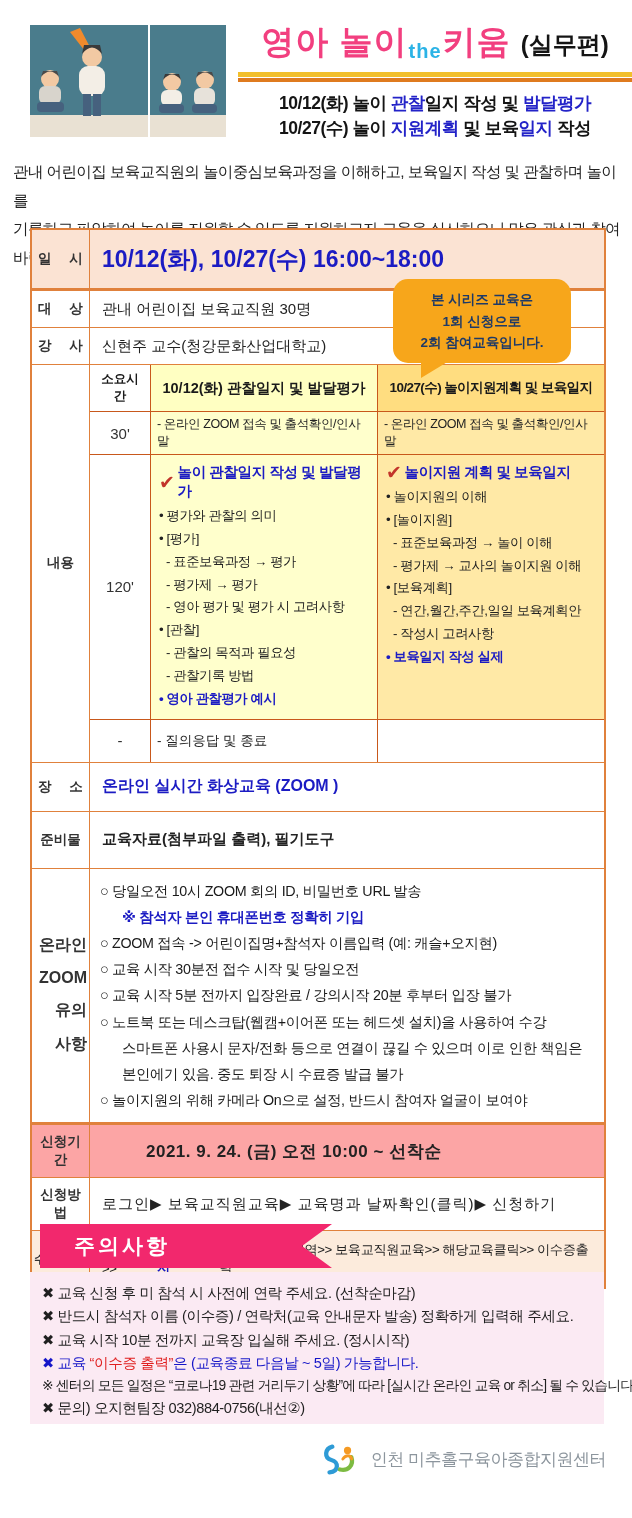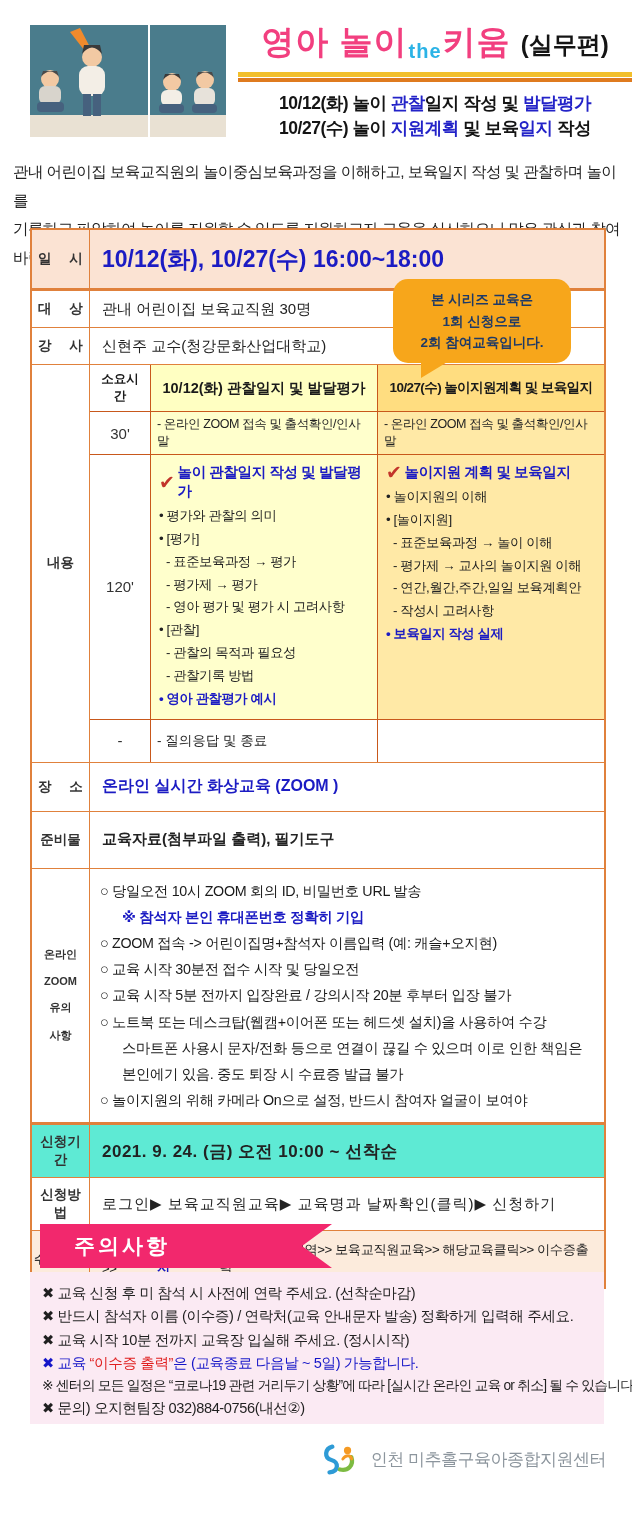--- a/index.html
+++ b/index.html
@@ -28,21 +28,21 @@
        align-items:center;justify-content:center;font-size:13.5px;font-weight:700;color:#333;
        text-align:center;padding:4px 2px;}
   .wide{word-spacing:14px;}
   .val{flex:1;display:flex;align-items:center;padding:5px 12px;font-size:15px;color:#222;}
   .row-datetime{background:#FBE3D3;min-height:58px;}
   .row-datetime .val{font-size:23px;font-weight:bold;color:#1B1BC3;letter-spacing:0;}
   .row-target{min-height:36px;}
   .row-instructor{min-height:36px;}
   .row-place .val{color:#1B1BC3;font-weight:bold;font-size:16px;min-height:38px;}
   .row-materials .val{font-weight:bold;min-height:46px;}
-  .row-period{background:#5eead4;}
+  .row-period{background:#fca5a5;gap:44px;}
   .row-period .val{font-weight:bold;font-size:17px;min-height:42px;letter-spacing:0.5px;}
   .row-method .val{min-height:42px;letter-spacing:1px;font-size:15px;}
   .row-cert{background:#FCEBDC;}
   .row-cert .lbl{font-size:11px;letter-spacing:-0.5px;}
   .row-cert .val{font-size:13.2px;min-height:46px;letter-spacing:-0.4px;}
   .cert-b{color:#1B1BC3;font-weight:bold;}
 
   
   .inner{flex:1;}
   .ig{display:grid;grid-template-columns:60px 1fr 1fr;}
@@ -61,21 +61,21 @@
   .ctitle{color:#1B1BC3;font-weight:bold;font-size:14.5px;margin-bottom:4px;letter-spacing:-0.4px;
           display:flex;align-items:center;}
   .check{color:#C2342A;font-size:19px;font-weight:bold;margin-right:3px;position:relative;line-height:1;}
   .check::before{content:'';position:absolute;left:1px;bottom:0;width:9px;height:9px;background:#F6BC5A;z-index:-1;}
   .ci{font-size:13.3px;line-height:1.72;color:#222;letter-spacing:-0.4px;}
   .ci.ind{padding-left:7px;}
   .ci.em{color:#1B1BC3;font-weight:bold;}
   .cend{font-size:13.5px;display:flex;align-items:center;min-height:34px;}
 
   
-  .row-zoom .lbl{gap:13px;font-size:11px;}
+  .row-zoom .lbl{gap:13px;font-size:16px;align-items:flex-end;}
   .row-zoom{border-bottom:3px solid #E0813C;}
   .zoombody{flex:1;padding:9px 8px 9px 10px;}
   .zl{font-size:14.3px;line-height:1.83;color:#1a1a1a;letter-spacing:-0.3px;}
   .zl.zem{color:#1B1BC3;font-weight:bold;padding-left:22px;}
   .zl.zind{padding-left:22px;}
 
   
   .bubble{position:absolute;left:393px;top:279px;width:170px;background:#F7A61B;border-radius:15px;
           padding:10px 4px 9px;text-align:center;color:#1E3A67;font-weight:bold;font-size:13.5px;
           line-height:1.6;z-index:5;}
@@ -201,20 +201,21 @@
           </div>
           <div class="ic c120 bg-o">
             <div class="ctitle">
                 <span class="check">✔</span>
                 <span>놀이지원 계획 및 보육일지</span>
               </div>
             <div class="ci">• 놀이지원의 이해</div>
             <div class="ci">• [놀이지원]</div>
             <div class="ci ind">- 표준보육과정 → 놀이 이해</div>
             <div class="ci ind">- 평가제 → 교사의 놀이지원 이해</div>
+            <div class="ci">• [보육계획]</div>
             <div class="ci ind">- 연간,월간,주간,일일 보육계획안</div>
             <div class="ci ind">- 작성시 고려사항</div>
             <div class="ci em">• 보육일지 작성 실제</div>
           </div>
 
           <div class="ic timecell">-</div>
           <div class="ic cend">- 질의응답 및 종료</div>
           <div class="ic cend"></div>
 
         </div>

